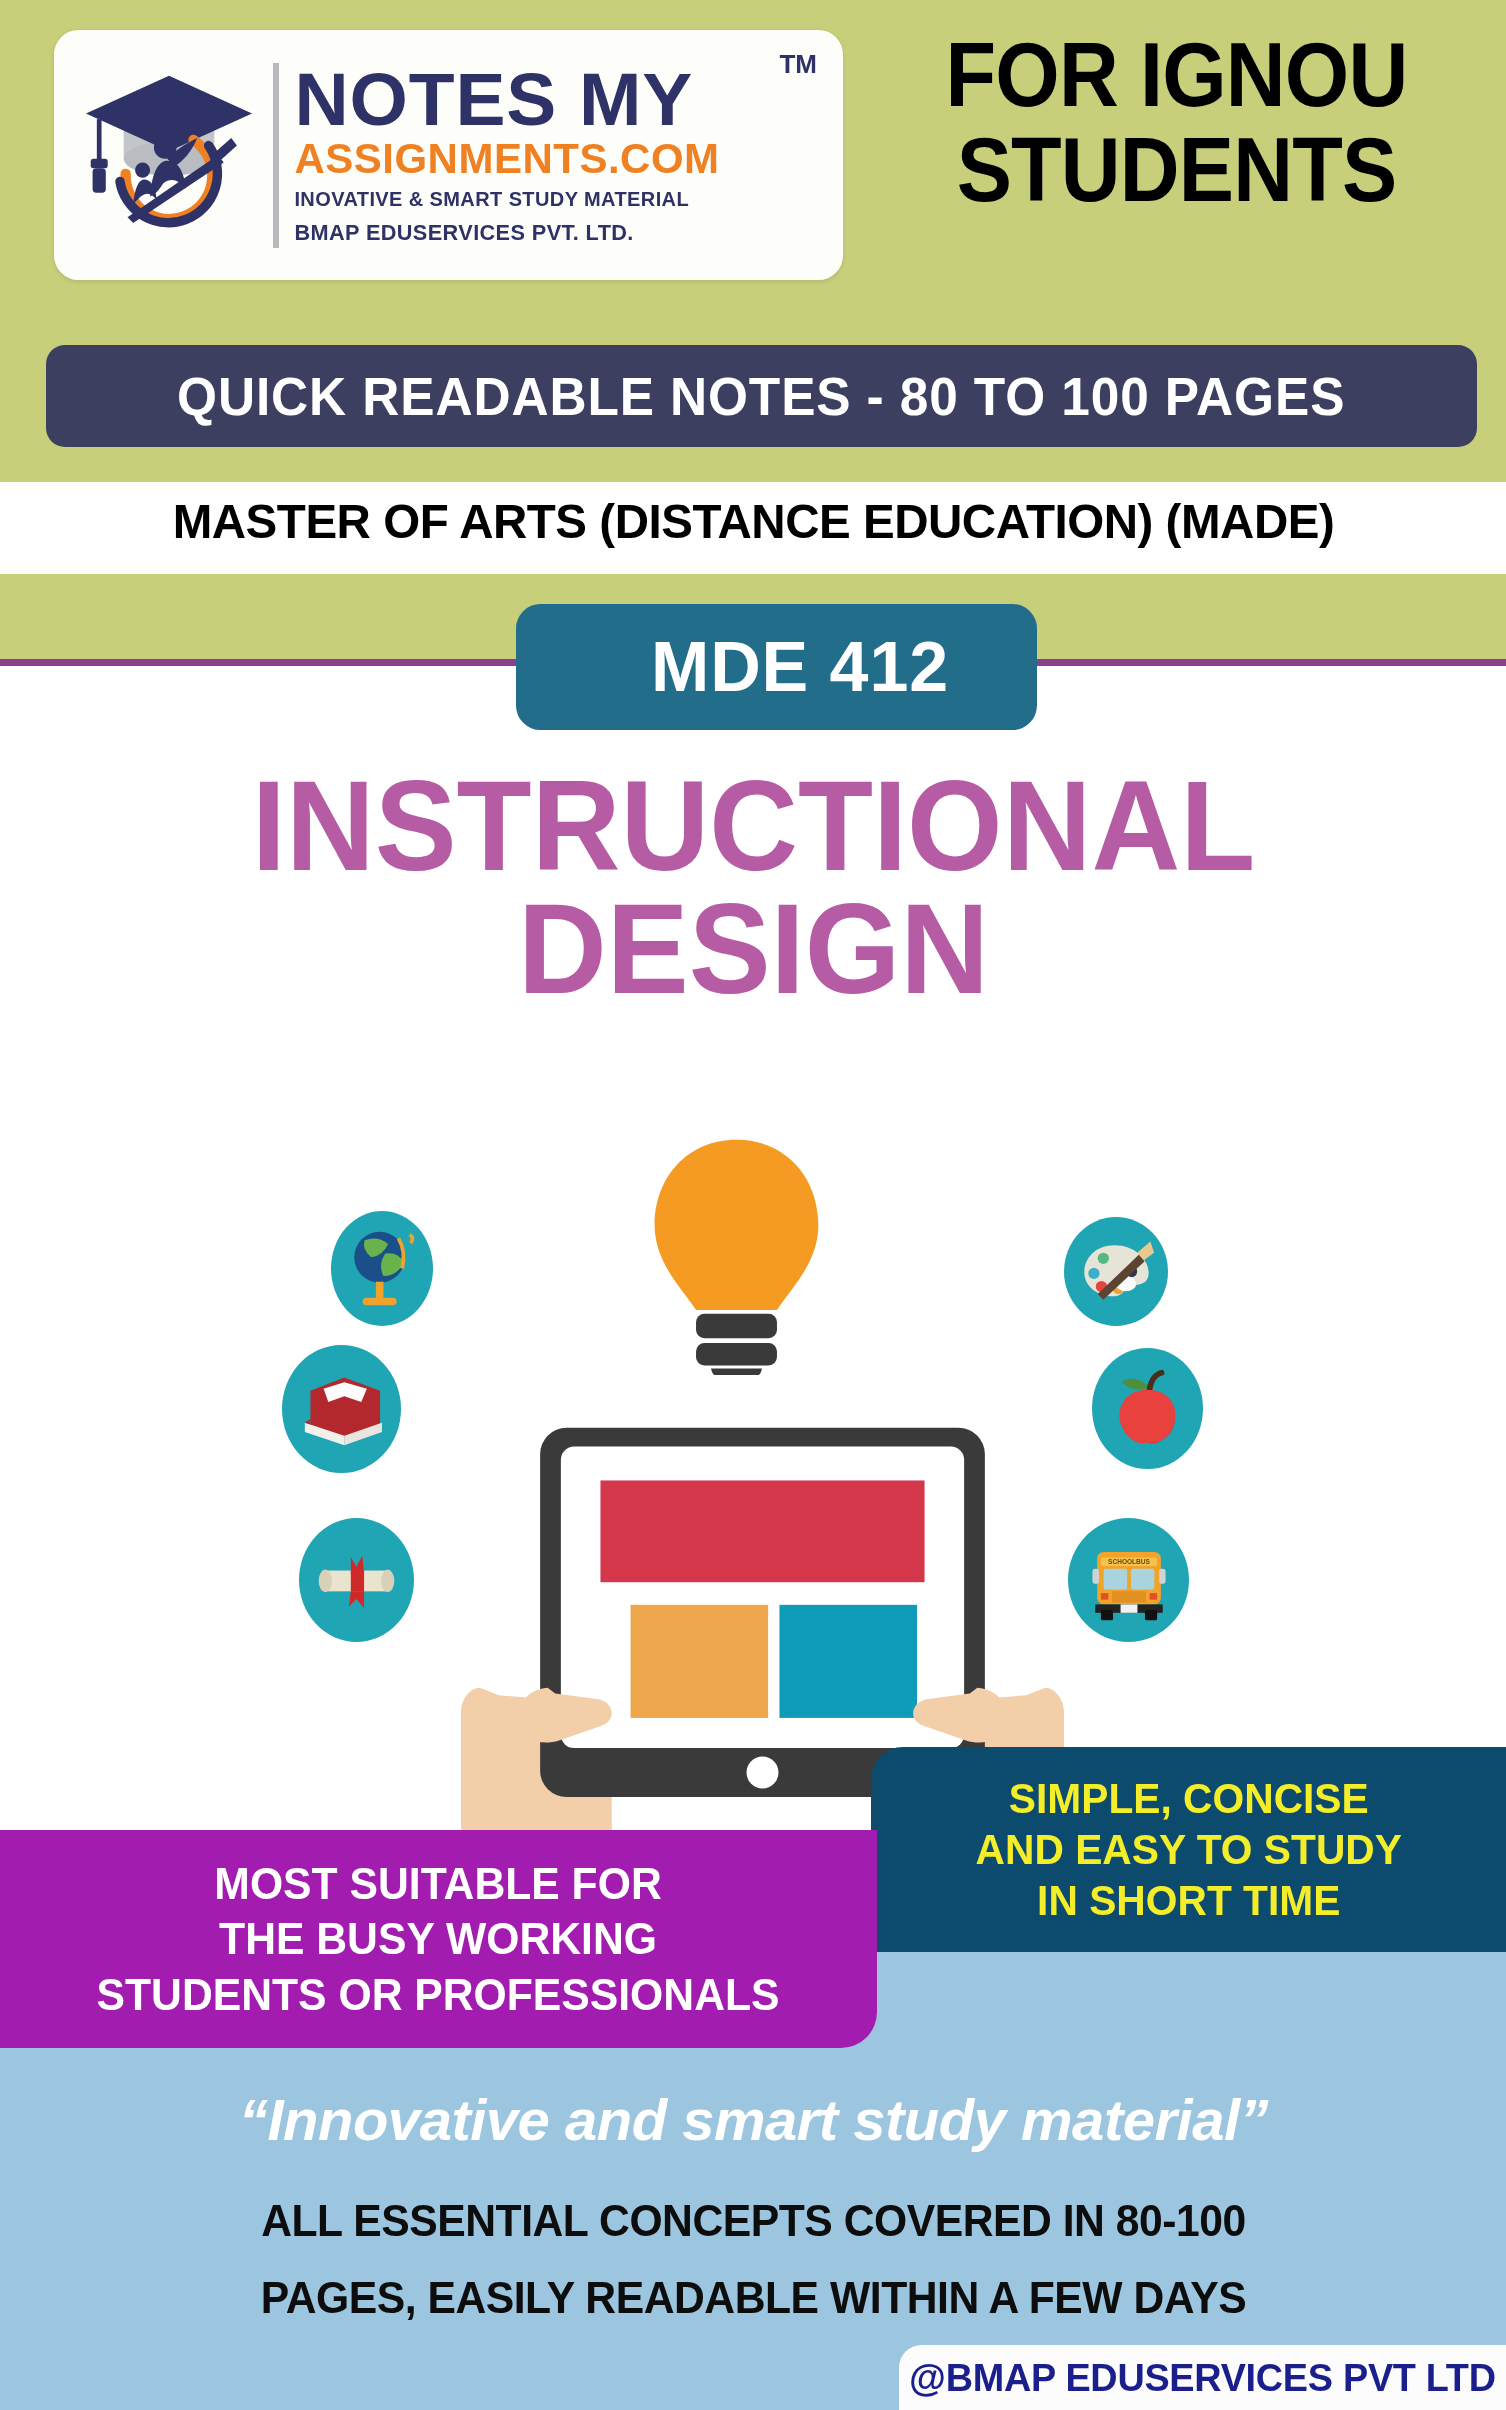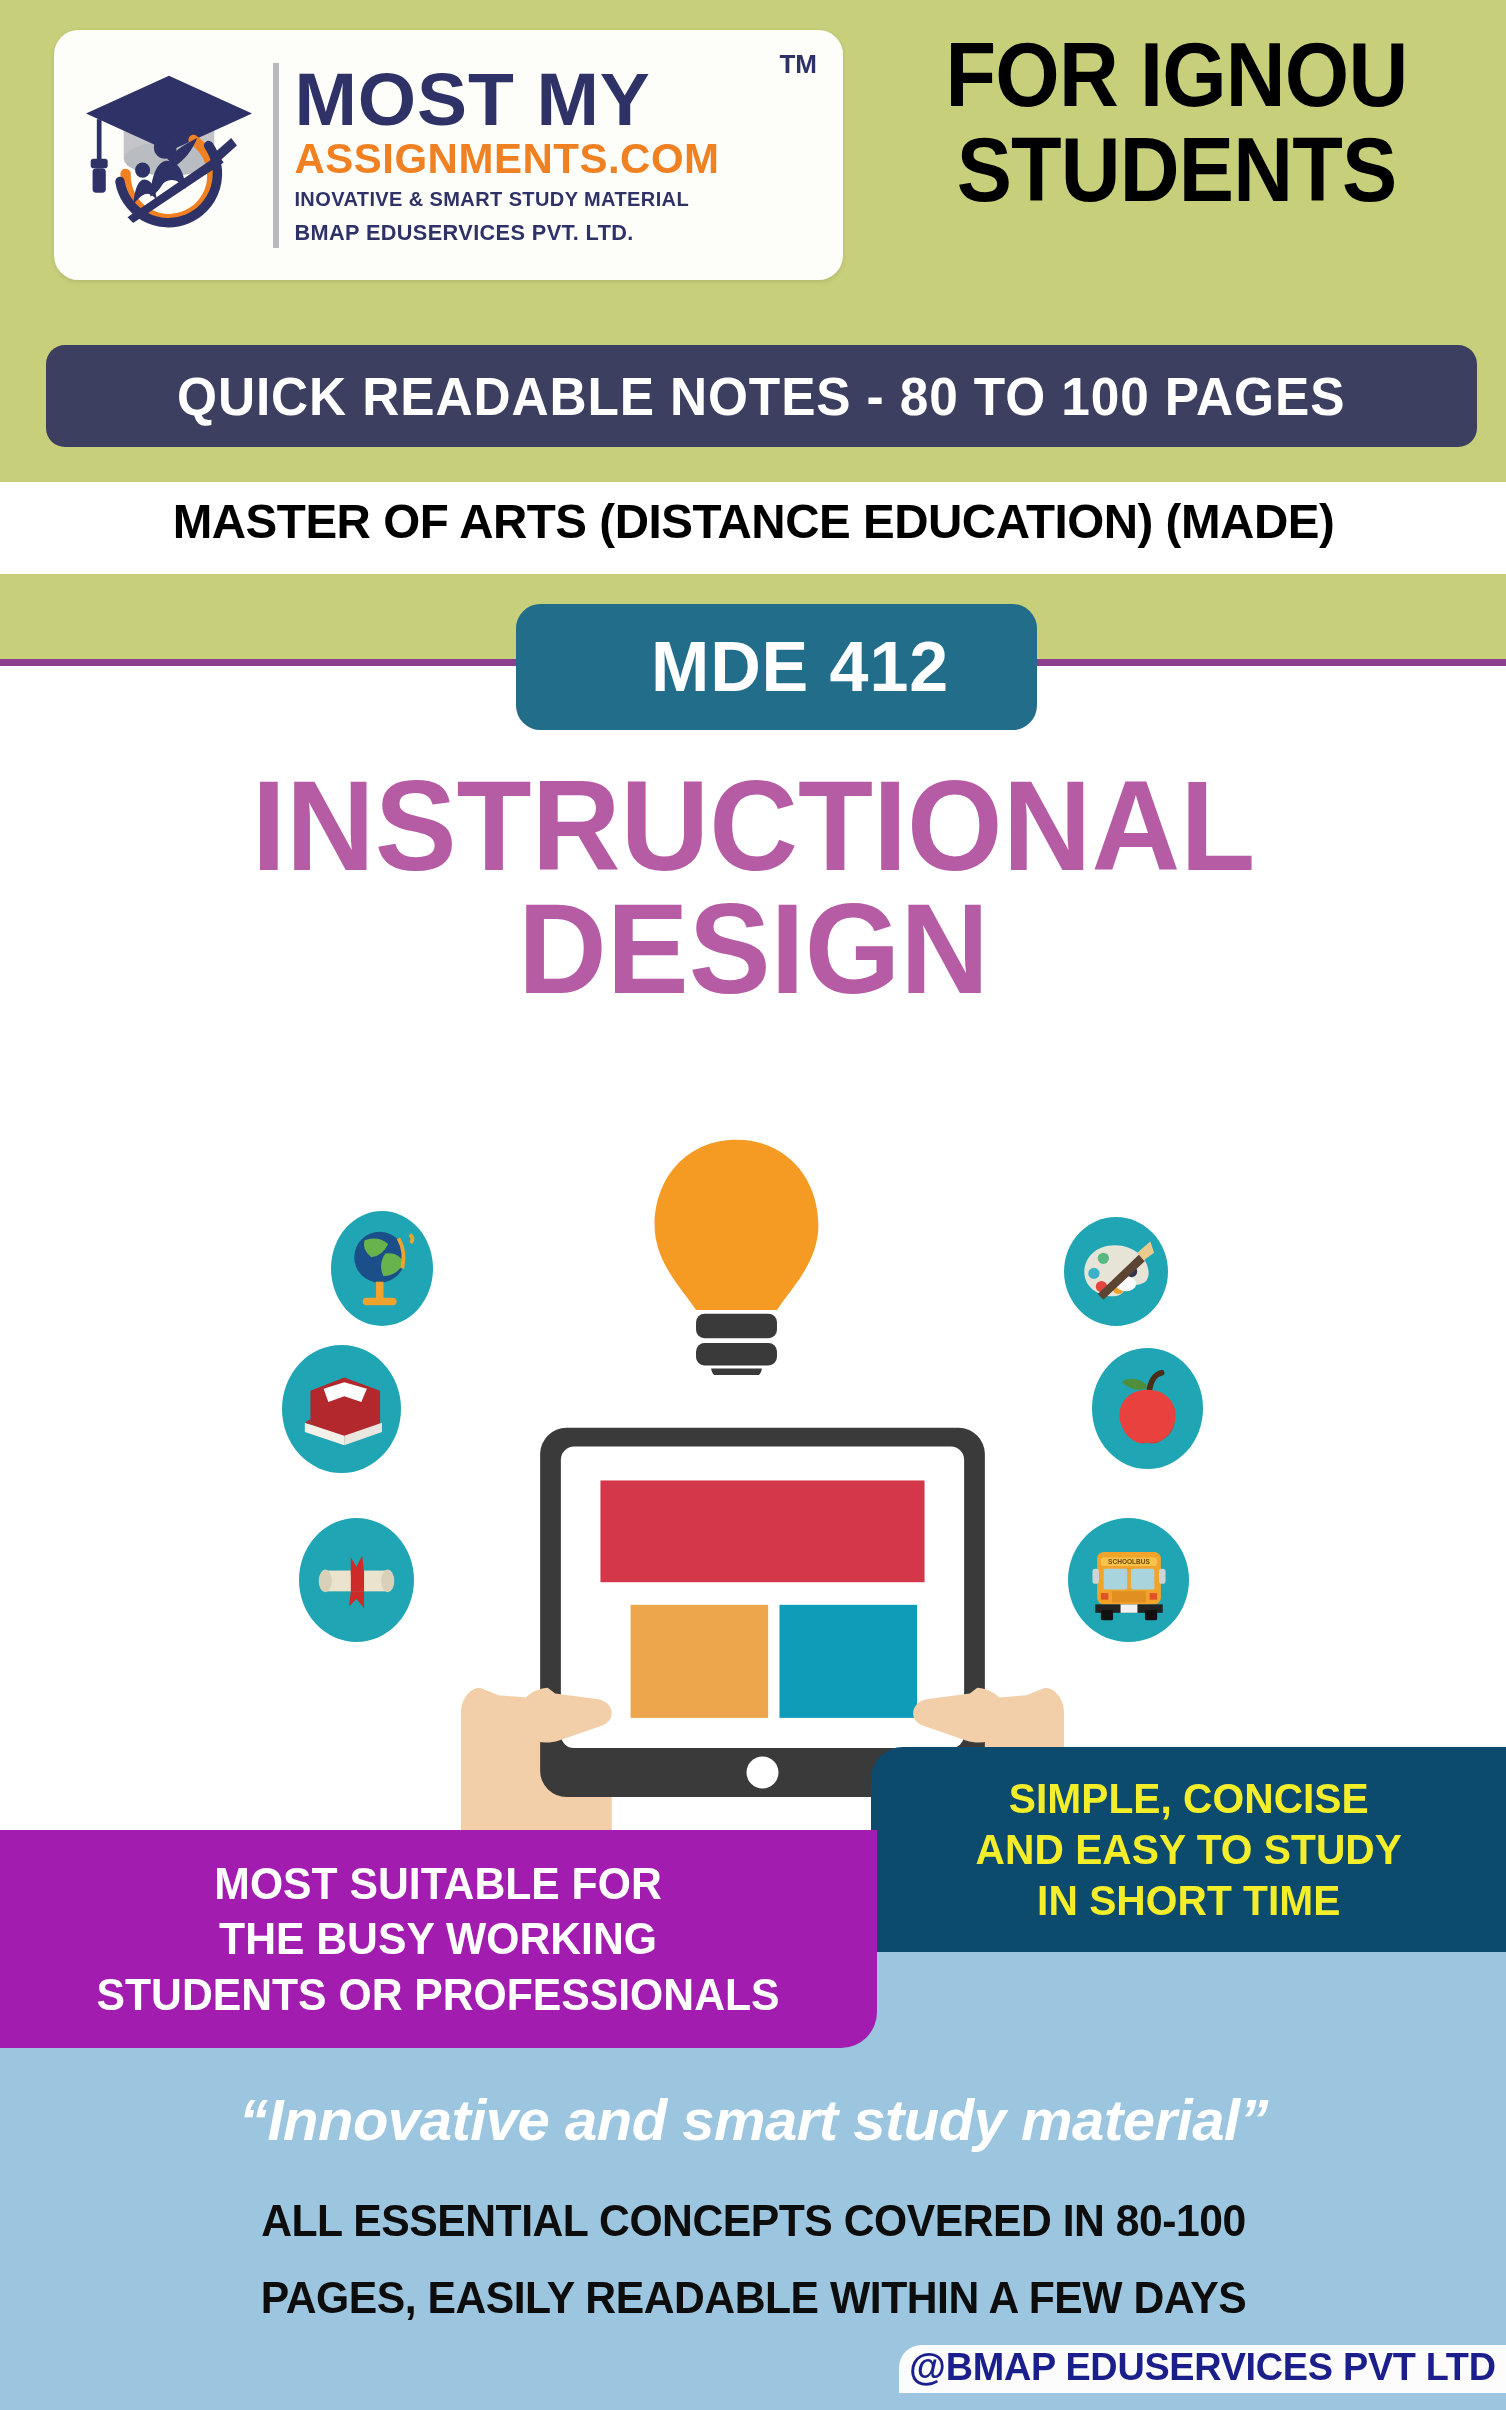--- a/index.html
+++ b/index.html
@@ -292,24 +292,25 @@
     letter-spacing: -0.5px;
     transform: scaleX(0.97);
   }
   .foot-line-1 { top: 2196px; }
   .foot-line-2 { top: 2273px; }
 
   .badge-company {
     position: absolute;
     left: 899px; top: 2345px;
     width: 607px;
-    height: 48px;
+    height: 66px;
     background: #fcfcfc;
     border-top-left-radius: 22.6px;
     display: flex;
+    align-items: center;
     justify-content: center;
     z-index: 10;
   }
   .badge-company-text {
     font-size: 39px;
     font-weight: bold;
     color: #1b1f8c;
     letter-spacing: -0.3px;
     transform: scaleX(0.97);
   }
@@ -349,21 +350,21 @@
         <circle cx="78" cy="122" r="8" fill="#2e3267"></circle>
         <path d="M68 158 C70 140, 74 132, 80 132 C88 132, 92 142, 93 154 C88 146, 82 145, 76 150 Z" fill="#2e3267"></path>
 
         <path d="M154 104 L172 88 L178 96 L160 112 Z" fill="#2e3267"></path>
         <path d="M62 172 L158 106 L164 114 L68 178 Z" fill="#2e3267"></path>
       </svg>
     </div>
     <div class="logo-divider"></div>
     <div class="logo-text">
       <div class="logo-tm">TM</div>
-      <div class="logo-l1">MOST MY</div>
+      <div class="logo-l1">NOTES MY</div>
       <div class="logo-l2">ASSIGNMENTS.COM</div>
       <div class="logo-l3">INOVATIVE &amp; SMART STUDY MATERIAL</div>
       <div class="logo-l4">BMAP EDUSERVICES PVT. LTD.</div>
     </div>
   </div>
 
   <div class="ignou-head">
     <div>FOR IGNOU</div>
     <div>STUDENTS</div>
   </div>

